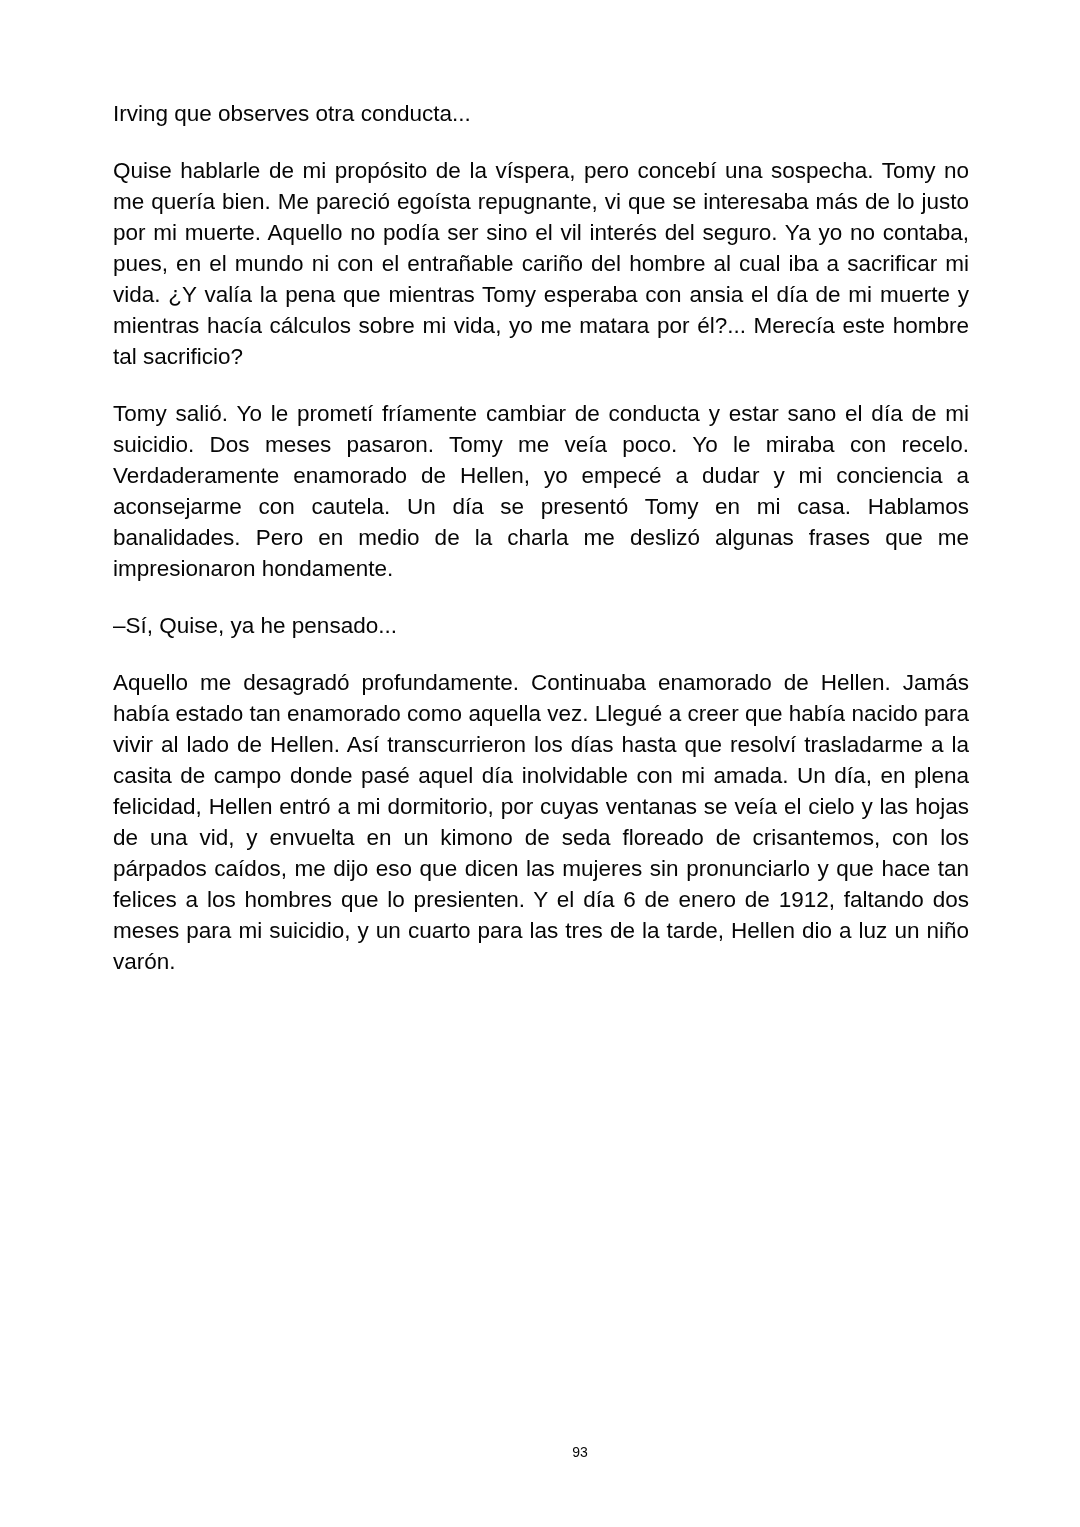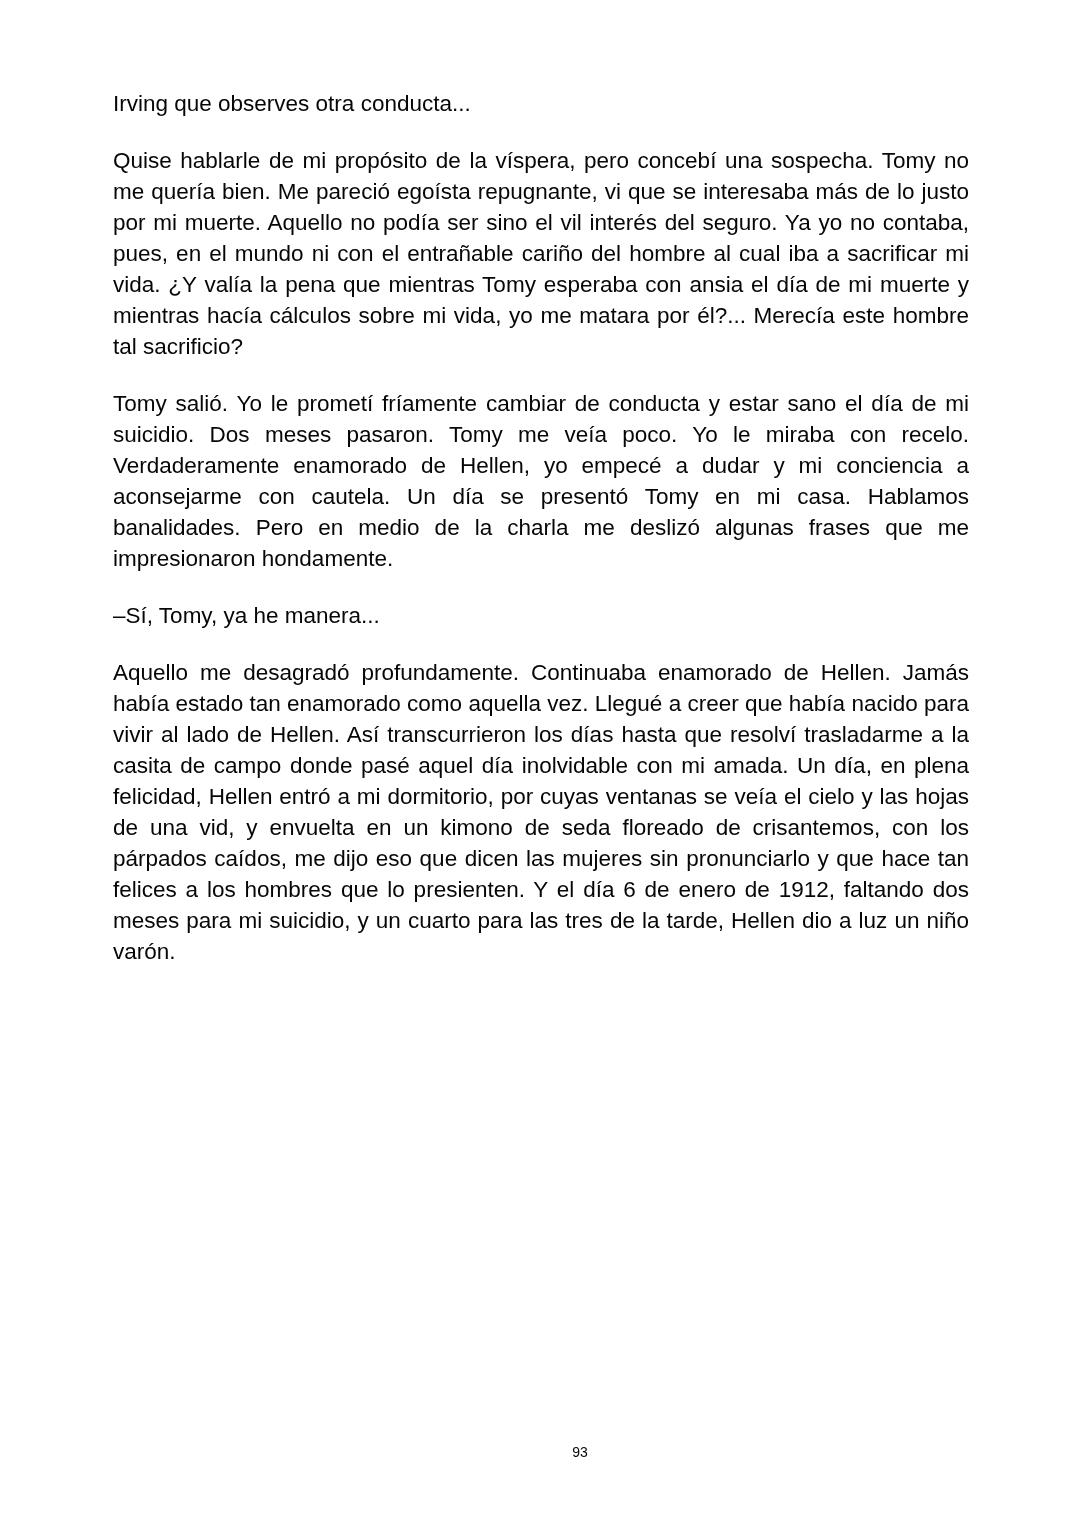--- a/index.html
+++ b/index.html
@@ -12,21 +12,21 @@
     width: 1080px;
     height: 1527px;
     background: #ffffff;
     color: #000000;
     font-family: "Liberation Sans", sans-serif;
     overflow: hidden;
   }
   .text-column {
     position: absolute;
     left: 113px;
-    top: 88px;
+    top: 98px;
     width: 856px;
   }
   p.para {
     margin: 0 0 26px 0;
     font-size: 22.5px;
     line-height: 31px;
     text-align: justify;
     color: #060606;
   }
   p.para:last-child {
@@ -45,17 +45,17 @@
   }
 </style>
 </head>
 <body>
 
 <div class="sheet">
   <div class="text-column">
     <p class="para">Irving que observes otra conducta...</p>
     <p class="para">Quise hablarle de mi propósito de la víspera, pero concebí una sospecha. Tomy no me quería bien. Me pareció egoísta repugnante, vi que se interesaba más de lo justo por mi muerte. Aquello no podía ser sino el vil interés del seguro. Ya yo no contaba, pues, en el mundo ni con el entrañable cariño del hombre al cual iba a sacrificar mi vida. ¿Y valía la pena que mientras Tomy esperaba con ansia el día de mi muerte y mientras hacía cálculos sobre mi vida, yo me matara por él?... Merecía este hombre tal sacrificio?</p>
     <p class="para">Tomy salió. Yo le prometí fríamente cambiar de conducta y estar sano el día de mi suicidio. Dos meses pasaron. Tomy me veía poco. Yo le miraba con recelo. Verdaderamente enamorado de Hellen, yo empecé a dudar y mi conciencia a aconsejarme con cautela. Un día se presentó Tomy en mi casa. Hablamos banalidades. Pero en medio de la charla me deslizó algunas frases que me impresionaron hondamente.</p>
-    <p class="para">–Sí, Tomy, ya he manera...</p>
+    <p class="para">–Sí, Quise, ya he pensado...</p>
     <p class="para">Aquello me desagradó profundamente. Continuaba enamorado de Hellen. Jamás había estado tan enamorado como aquella vez. Llegué a creer que había nacido para vivir al lado de Hellen. Así transcurrieron los días hasta que resolví trasladarme a la casita de campo donde pasé aquel día inolvidable con mi amada. Un día, en plena felicidad, Hellen entró a mi dormitorio, por cuyas ventanas se veía el cielo y las hojas de una vid, y envuelta en un kimono de seda floreado de crisantemos, con los párpados caídos, me dijo eso que dicen las mujeres sin pronunciarlo y que hace tan felices a los hombres que lo presienten. Y el día 6 de enero de 1912, faltando dos meses para mi suicidio, y un cuarto para las tres de la tarde, Hellen dio a luz un niño varón.</p>
   </div>
   <div class="page-number">93</div>
 </div>
 
 </body></html>

